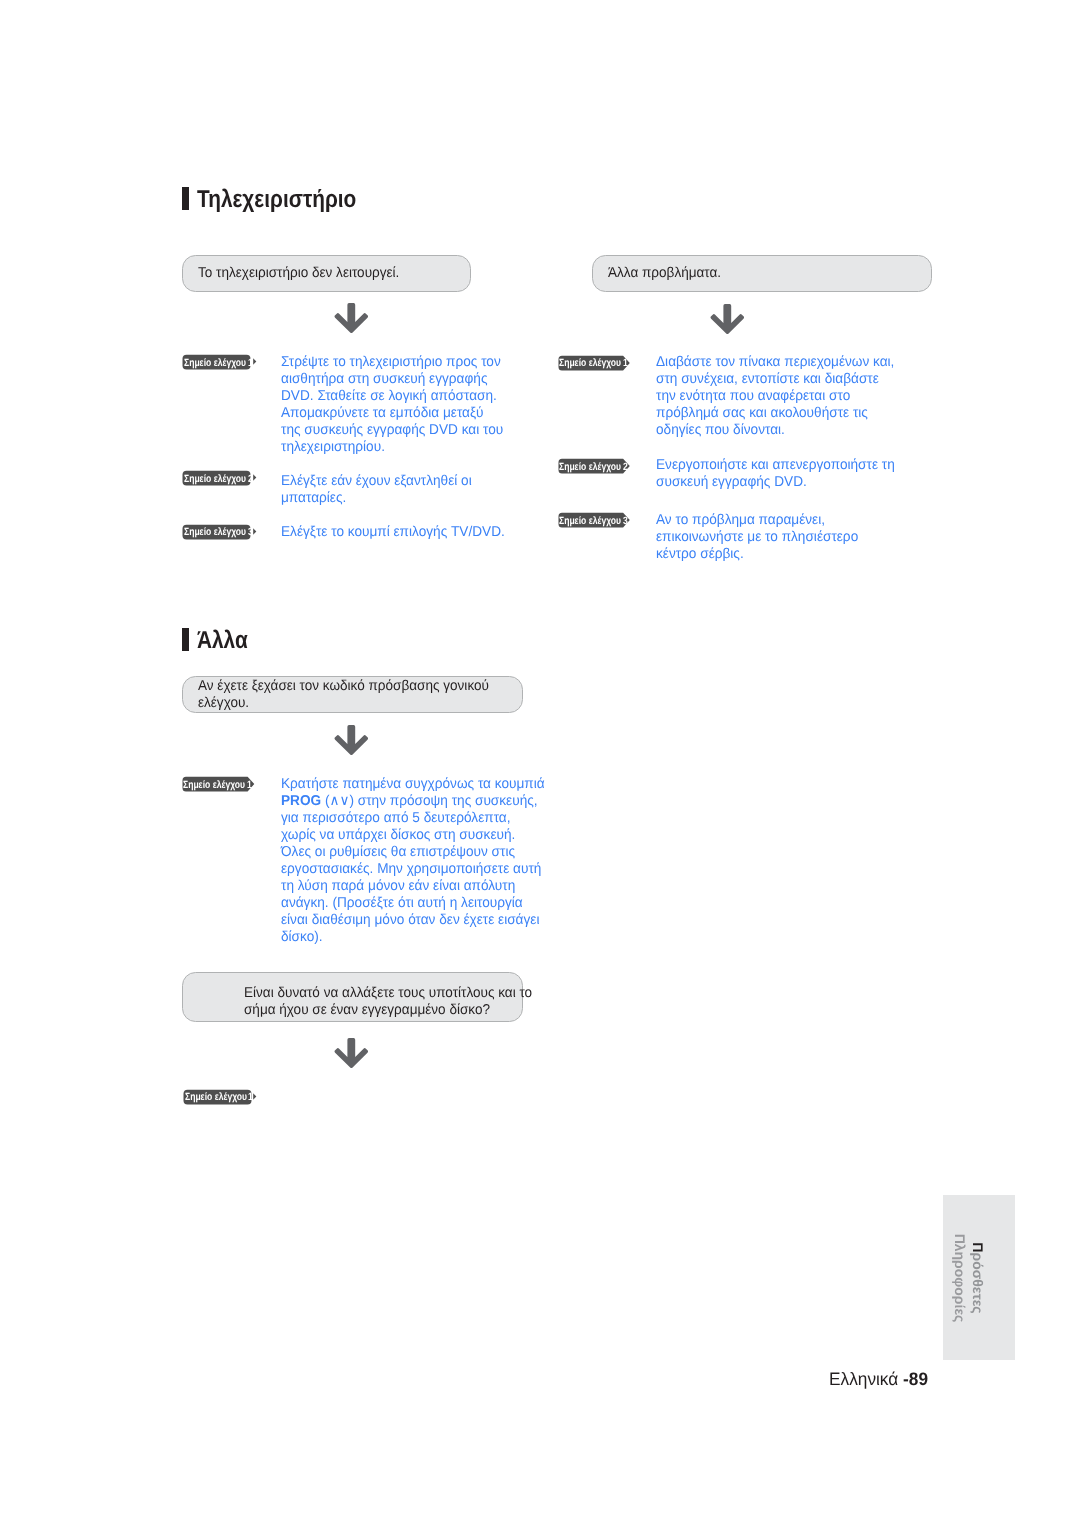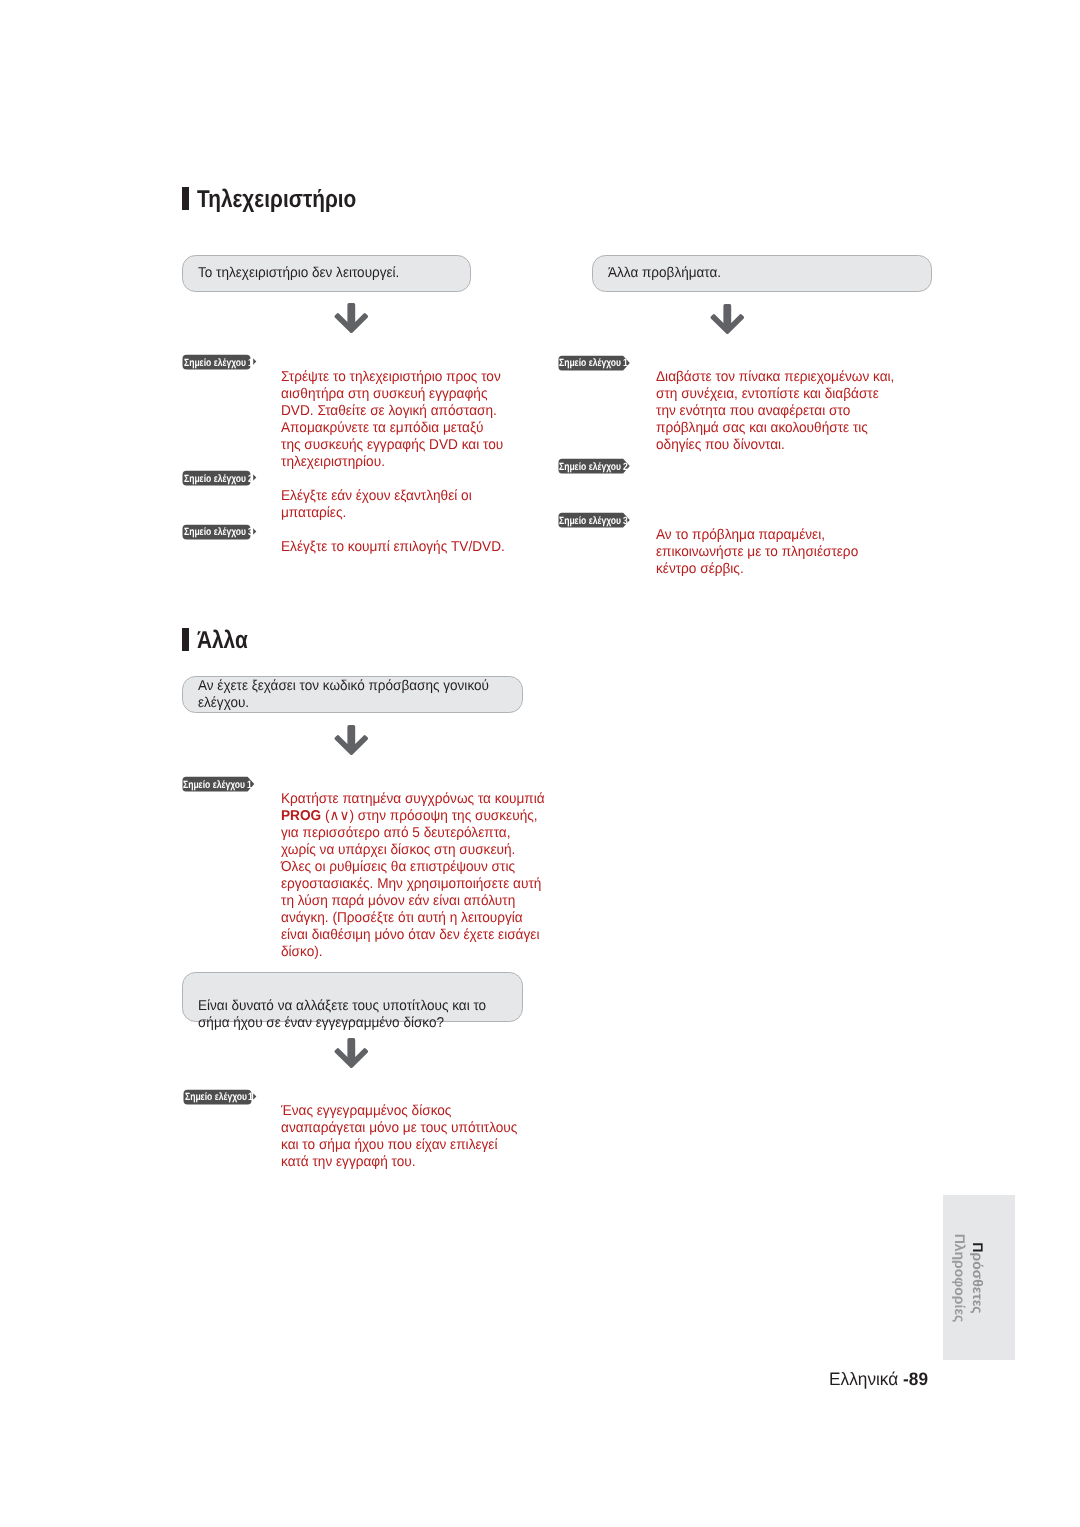--- a/index.html
+++ b/index.html
@@ -31,22 +31,22 @@
   .cp { position:absolute; height:16px; }
   .cp > svg.pen { display:block; position:absolute; left:0; top:0; }
   .cp .lbl { position:absolute; left:2px; top:0.6px; height:16px; line-height:16.3px;
              color:#ffffff; font-size:10.5px; font-weight:bold; white-space:nowrap;
              transform:scaleX(0.816); transform-origin:0 50%; }
   .cp .num { position:absolute; top:0.6px; height:16px; line-height:16.3px;
              color:#ffffff; font-size:10.5px; font-weight:bold;
              transform:scaleX(0.816); transform-origin:0 50%; }
   .cp svg.tip { position:absolute; top:3.5px; }
 
-  .btext { position:absolute; font-size:14.3px; line-height:17.05px; color:#b91c1c;
-           white-space:nowrap;margin-top:15px; }
+  .btext { position:absolute; font-size:14.3px; line-height:17.05px; color:#3b82f6;
+           white-space:nowrap; }
   .btext > div { transform:scaleX(0.954); transform-origin:0 50%; }
   .btext b { font-weight:bold; }
 
   .tab { position:absolute; background:#e6e7e8; }
   .tab-inner { position:absolute; transform-origin:0 0; white-space:nowrap;
                font-size:14px; font-weight:bold; line-height:17.5px; text-align:center;
                width:120px; }
   .footer { position:absolute; font-size:18px; color:#231f20; white-space:nowrap;
             transform:scaleX(0.959); transform-origin:0 50%; }
   .footer b { font-weight:bold; }
@@ -133,20 +133,24 @@
       <div>την ενότητα που αναφέρεται στο</div>
       <div>πρόβλημά σας και ακολουθήστε τις</div>
       <div>οδηγίες που δίνονται.</div>
     </div>
   <div class="cp" style="left:558px; top:458.4px;">
       <svg class="pen" width="72.8" height="16" viewBox="0 0 72.8 16">
         <path d="M4 0.7 H65.1 L71.8 8.1 L65.1 15.5 H4 A3.5 3.5 0 0 1 0.5 12 V4.2 A3.5 3.5 0 0 1 4 0.7 Z" fill="#4e4e4e"></path>
       </svg>
       <span class="lbl" style="left:1px;">Σημείο ελέγχου</span>
       <span class="num" style="left:64.5px;">2</span>
+    </div>
+  <div class="btext" style="left:656px; top:456.5px;">
+      <div>Ενεργοποιήστε και απενεργοποιήστε τη</div>
+      <div>συσκευή εγγραφής DVD.</div>
     </div>
   <div class="cp" style="left:558px; top:512.2px;">
       <svg class="pen" width="72.8" height="16" viewBox="0 0 72.8 16">
         <path d="M4 0.7 H65.1 L71.8 8.1 L65.1 15.5 H4 A3.5 3.5 0 0 1 0.5 12 V4.2 A3.5 3.5 0 0 1 4 0.7 Z" fill="#4e4e4e"></path>
       </svg>
       <span class="lbl" style="left:1px;">Σημείο ελέγχου</span>
       <span class="num" style="left:64.5px;">3</span>
     </div>
   <div class="btext" style="left:656px; top:512px;">
       <div>Αν το πρόβλημα παραμένει,</div>
@@ -179,43 +183,37 @@
       <div>για περισσότερο από 5 δευτερόλεπτα,</div>
       <div>χωρίς να υπάρχει δίσκος στη συσκευή.</div>
       <div>Όλες οι ρυθμίσεις θα επιστρέψουν στις</div>
       <div>εργοστασιακές. Μην χρησιμοποιήσετε αυτή</div>
       <div>τη λύση παρά μόνον εάν είναι απόλυτη</div>
       <div>ανάγκη. (Προσέξτε ότι αυτή η λειτουργία</div>
       <div>είναι διαθέσιμη μόνο όταν δεν έχετε εισάγει</div>
       <div>δίσκο).</div>
     </div>
   <div class="qbox" style="left:182px; top:972px; width:341px; height:50px;">
-      <div class="qt" style="top:25px;">
+      <div class="qt" style="top:12px;margin-left:46px;">
         <div>Είναι δυνατό να αλλάξετε τους υποτίτλους και το</div>
         <div>σήμα ήχου σε έναν εγγεγραμμένο δίσκο?</div>
       </div>
     </div>
   <div class="arrow" style="left:334.3px; top:1037.5px;"><svg width="35" height="30" viewBox="0 0 35 30">
         <path d="M15.4 0.1 h4.2 a1.6 1.6 0 0 1 1.6 1.6 v17.3 l8.3 -8.3 a1.7 1.7 0 0 1 2.4 0 l1.6 1.6 a1.7 1.7 0 0 1 0 2.4 L18.6 29.4 a1.7 1.7 0 0 1 -2.4 0 L1.1 14.7 a1.7 1.7 0 0 1 0 -2.4 l1.6 -1.6 a1.7 1.7 0 0 1 2.4 0 l8.3 8.3 V1.7 a1.6 1.6 0 0 1 1.6 -1.6 z" fill="#616265"></path>
       </svg></div>
   <div class="cp" style="left:182.5px; top:1088.5px;">
       <svg class="pen" width="69" height="16" viewBox="0 0 69 16">
         <rect x="0.5" y="0.7" width="68" height="14.8" rx="4" ry="4" fill="#4e4e4e"></rect>
       </svg>
       <svg class="tip" style="left:70.5px; top:4.2px;" width="4" height="7" viewBox="0 0 4 7">
         <path d="M0.2 0.2 L3.3 3.5 L0.2 6.8 Z" fill="#4e4e4e"></path>
       </svg>
       <span class="lbl" style="left:2px;">Σημείο ελέγχου</span>
       <span class="num" style="left:65.8px;">1</span>
-    </div>
-  <div class="btext" style="left:281px; top:1088px;">
-      <div>Ένας εγγεγραμμένος δίσκος</div>
-      <div>αναπαράγεται μόνο με τους υπότιτλους</div>
-      <div>και το σήμα ήχου που είχαν επιλεγεί</div>
-      <div>κατά την εγγραφή του.</div>
     </div>
   <div class="tab" style="left:943px; top:1195px; width:72px; height:165px;">
       <div class="tab-inner" style="left:43px; top:23px; transform:rotate(90deg);">
         <div><span style="color:#231f20;">Π</span><span style="color:#939598;">ρόσθετες</span></div>
         <div style="color:#9a9b9e;">Πληροφορίες</div>
       </div>
     </div>
   <div class="footer" style="left:829px; top:1369px;"><span>Ελληνικά</span><span> </span><b>-89</b></div>
 </div>
 

